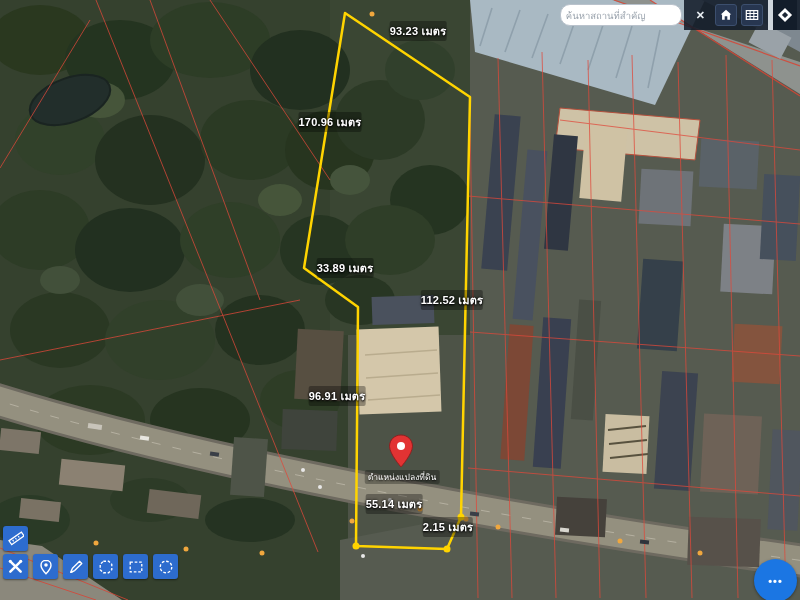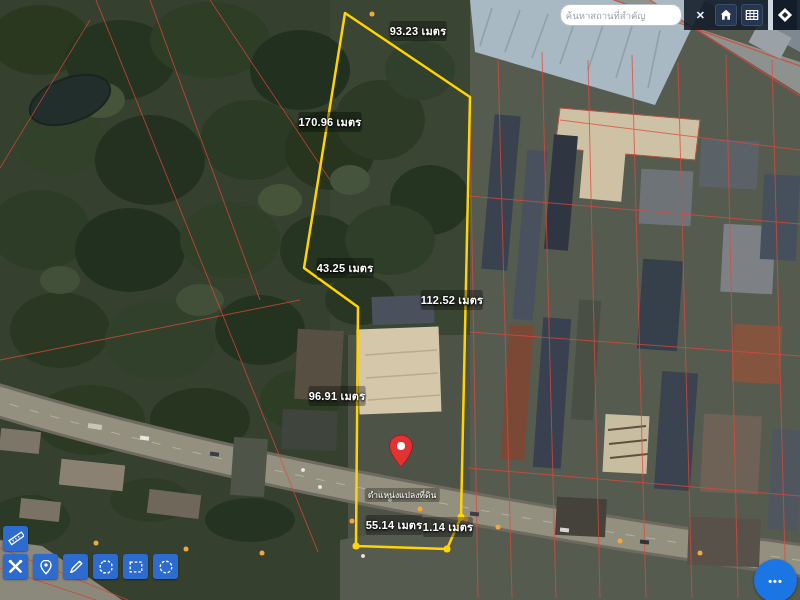--- a/index.html
+++ b/index.html
@@ -9,21 +9,21 @@
   #mapsvg{position:absolute;left:0;top:0;width:800px;height:600px;display:block;}
 
   
   .mlabel{position:absolute;transform:translateX(-50%);color:#fff;
     font-size:11px;font-weight:bold;white-space:nowrap;
     background:rgba(0,0,0,.32);padding:1px 0;border-radius:2px;
     text-shadow:0 1px 2px #000,0 0 3px #000;letter-spacing:.2px;}
 
   
   .pin{position:absolute;left:388px;top:434px;width:26px;height:34px;}
-  .pinlabel{position:absolute;left:402px;top:488px;transform:translateX(-50%);
+  .pinlabel{position:absolute;left:402px;top:470px;transform:translateX(-50%);
     color:#fff;font-size:8.5px;white-space:nowrap;background:rgba(0,0,0,.28);
     padding:0 3px;border-radius:2px;text-shadow:0 1px 2px #000;}
 
   
   .topbar{position:absolute;right:0;top:0;height:30px;display:flex;align-items:center;}
   .searchbox{width:110px;height:20px;background:#fff;border:1px solid #b9c2cc;
     border-radius:10px;font-size:9.5px;padding:0 5px;color:#333;outline:none;margin-right:2px;}
   .searchbox::placeholder{color:#9aa3ad;}
   .ctrlpanel{display:flex;align-items:center;height:30px;background:rgba(18,27,41,.88);
     padding:0 3px 0 6px;}
@@ -202,25 +202,25 @@
     <g>
       <polygon points="345,13 470,97 461,517 447,549 356,546 358,307 304,268" fill="none" stroke="#ffd400" stroke-width="2.5" stroke-linejoin="round"></polygon>
       <circle cx="461" cy="517" r="3.5" fill="#ffd400"></circle>
       <circle cx="447" cy="549" r="3.5" fill="#ffd400"></circle>
       <circle cx="356" cy="546" r="3.5" fill="#ffd400"></circle>
     </g>
   </svg>
 
   <span class="mlabel" style="left:418px;top:21px">93.23 เมตร</span>
   <span class="mlabel" style="left:330px;top:112px">170.96 เมตร</span>
-  <span class="mlabel" style="left:345px;top:258px">43.25 เมตร</span>
+  <span class="mlabel" style="left:345px;top:258px">33.89 เมตร</span>
   <span class="mlabel" style="left:452px;top:290px">112.52 เมตร</span>
   <span class="mlabel" style="left:337px;top:386px">96.91 เมตร</span>
-  <span class="mlabel" style="left:394px;top:515px">55.14 เมตร</span>
-  <span class="mlabel" style="left:448px;top:517px">1.14 เมตร</span>
+  <span class="mlabel" style="left:394px;top:494px">55.14 เมตร</span>
+  <span class="mlabel" style="left:448px;top:517px">2.15 เมตร</span>
 
   <svg class="pin" viewBox="0 0 26 34">
     <path d="M13 1 C6.4 1 1.5 6 1.5 12.2 C1.5 20 13 33 13 33 C13 33 24.5 20 24.5 12.2 C24.5 6 19.6 1 13 1 Z" fill="#e23333" stroke="#8f1f1f" stroke-width="1"></path>
     <circle cx="13" cy="12" r="4" fill="#ffffff"></circle>
   </svg>
   <span class="pinlabel">ตำแหน่งแปลงที่ดิน</span>
 
   <div class="topbar">
     <input class="searchbox" type="text" placeholder="ค้นหาสถานที่สำคัญ" style="">
     <div class="ctrlpanel">

